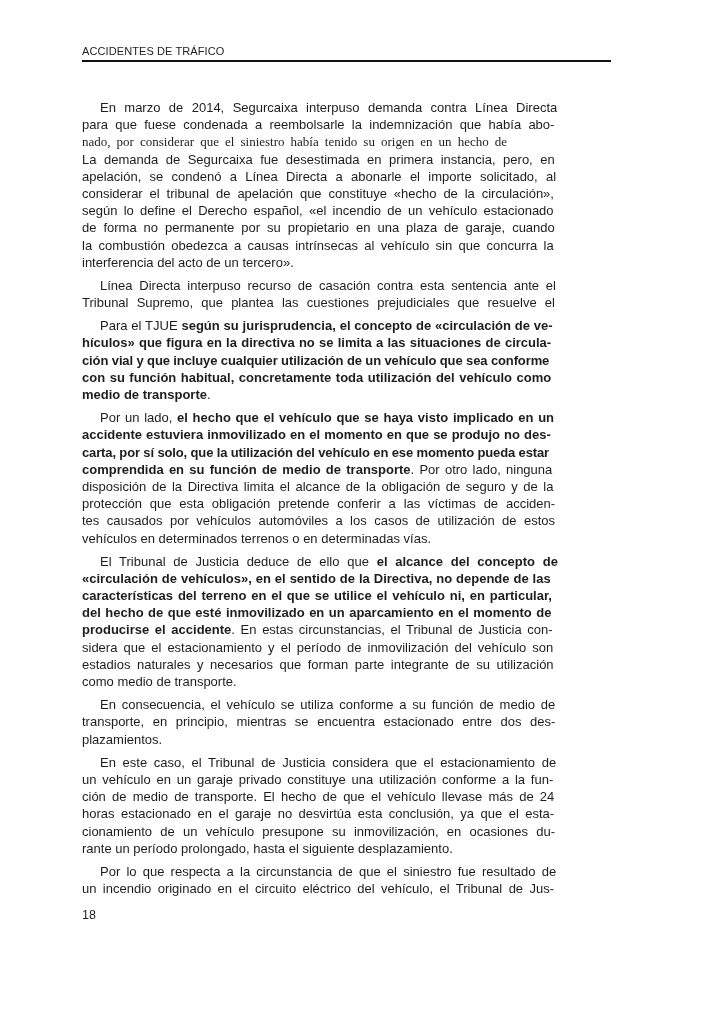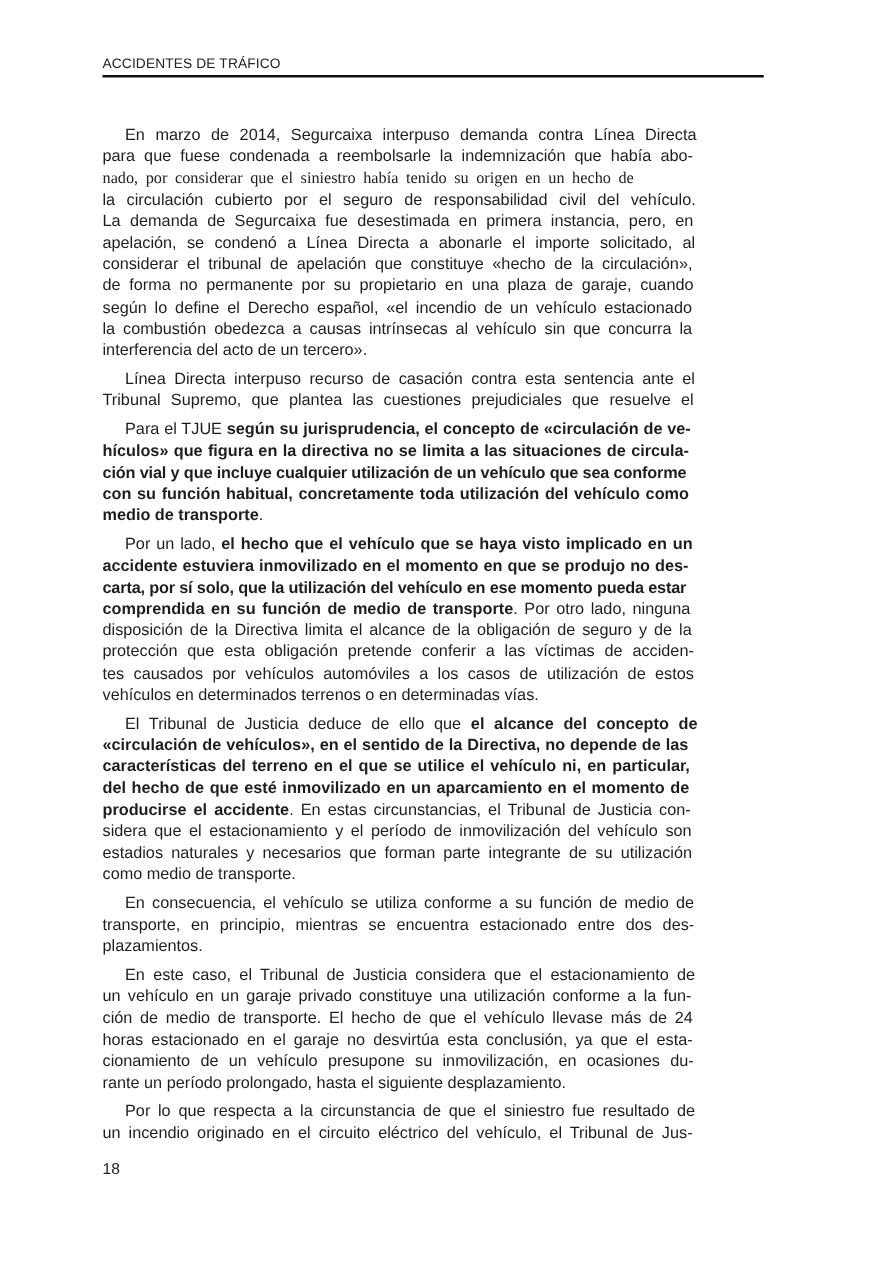--- a/index.html
+++ b/index.html
@@ -8,39 +8,38 @@
   .running-head { position: absolute; left: 82px; top: 45px; font-size: 11px;
                   letter-spacing: 0.1px; color: #222; }
   .head-rule { position: absolute; left: 82px; top: 60px; width: 529px; height: 2px; background: #111; }
   .body { position: absolute; left: 82px; top: 99px; width: 529px; }
   .para { margin: 0 0 6px 0; }
   .line { display: block; font-size: 13px; line-height: 17.2px; height: 17.2px;
           text-align: justify; text-align-last: justify; white-space: nowrap; overflow: visible; }
   .line.last { text-align-last: left; }
   .line.indent { text-indent: 18px; }
   .line b { font-weight: bold; }
-  .folio { position: absolute; left: 82px; top: 928px; font-size: 12.5px; color: #222; }
+  .folio { position: absolute; left: 82px; top: 908px; font-size: 12.5px; color: #222; }
 </style>
 </head>
 <body>
 
 <div class="running-head">ACCIDENTES DE TRÁFICO</div>
 <div class="head-rule"></div>
 
 <div class="body" id="body-text">
     <div class="para">
       <span class="line indent" style="white-space: nowrap; word-spacing: 4.79514px; text-align: left; text-align-last: left;"><span>En marzo de 2014, Segurcaixa interpuso demanda contra Línea Directa</span></span>
       <span class="line" style="white-space: nowrap; word-spacing: 3.66094px; text-align: left; text-align-last: left;"><span>para que fuese condenada a reembolsarle la indemnización que había abo-</span></span>
       <span class="line" style="white-space: nowrap; word-spacing: 2.81611px; text-align: left; text-align-last: left; font-family: Liberation Serif, serif;"><span>nado, por considerar que el siniestro había tenido su origen en un hecho de</span></span>
-      <span class="line" style="white-space: nowrap; word-spacing: 5.54688px; text-align: left; text-align-last: left;"><span>la circulación cubierto por el seguro de responsabilidad civil del vehículo.</span></span>
       <span class="line" style="white-space: nowrap; word-spacing: 3.91094px; text-align: left; text-align-last: left;"><span>La demanda de Segurcaixa fue desestimada en primera instancia, pero, en</span></span>
       <span class="line" style="white-space: nowrap; word-spacing: 4.66761px; text-align: left; text-align-last: left;"><span>apelación, se condenó a Línea Directa a abonarle el importe solicitado, al</span></span>
       <span class="line" style="white-space: nowrap; word-spacing: 3.25625px; text-align: left; text-align-last: left;"><span>considerar el tribunal de apelación que constituye «hecho de la circulación»,</span></span>
+      <span class="line" style="white-space: nowrap; word-spacing: 2.66051px; text-align: left; text-align-last: left;"><span>según lo define el Derecho español, «el incendio de un vehículo estacionado</span></span>
       <span class="line" style="white-space: nowrap; word-spacing: 3.32422px; text-align: left; text-align-last: left;"><span>de forma no permanente por su propietario en una plaza de garaje, cuando</span></span>
-      <span class="line" style="white-space: nowrap; word-spacing: 2.66051px; text-align: left; text-align-last: left;"><span>según lo define el Derecho español, «el incendio de un vehículo estacionado</span></span>
       <span class="line" style="white-space: nowrap; word-spacing: 2.74006px; text-align: left; text-align-last: left;"><span>la combustión obedezca a causas intrínsecas al vehículo sin que concurra la</span></span>
       <span class="line last" style="white-space: nowrap; text-align: left; text-align-last: left;"><span>interferencia del acto de un tercero».</span></span>
     </div>
     <div class="para">
       <span class="line indent" style="white-space: nowrap; word-spacing: 3.17344px; text-align: left; text-align-last: left;"><span>Línea Directa interpuso recurso de casación contra esta sentencia ante el</span></span>
       <span class="line" style="white-space: nowrap; word-spacing: 4.58854px; text-align: left; text-align-last: left;"><span>Tribunal Supremo, que plantea las cuestiones prejudiciales que resuelve el</span></span>
     </div>
     <div class="para">
       <span class="line indent" style="white-space: nowrap; word-spacing: 0.25px; text-align: left; text-align-last: left;"><span>Para el TJUE </span><b>según su jurisprudencia, el concepto de «circulación de ve-</b></span>
       <span class="line" style="white-space: nowrap; word-spacing: 0.632212px; text-align: left; text-align-last: left;"><b>hículos» que figura en la directiva no se limita a las situaciones de circula-</b></span>

